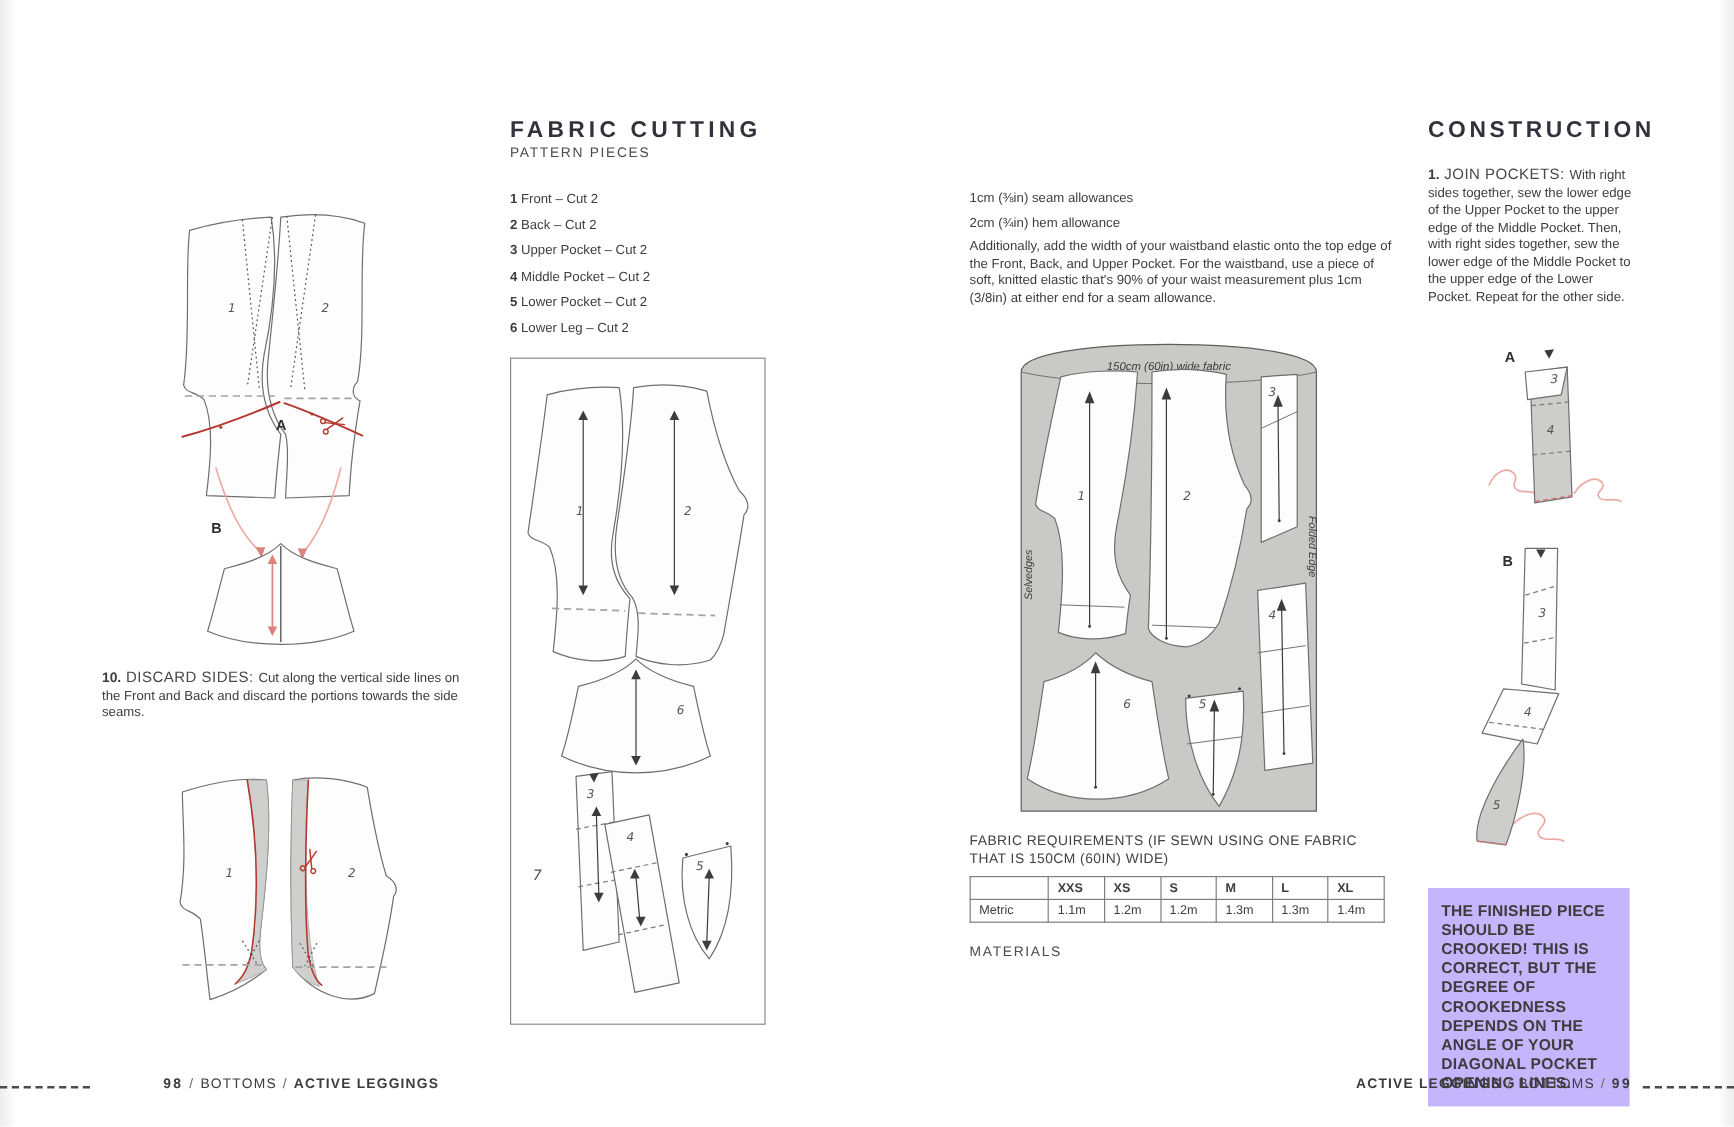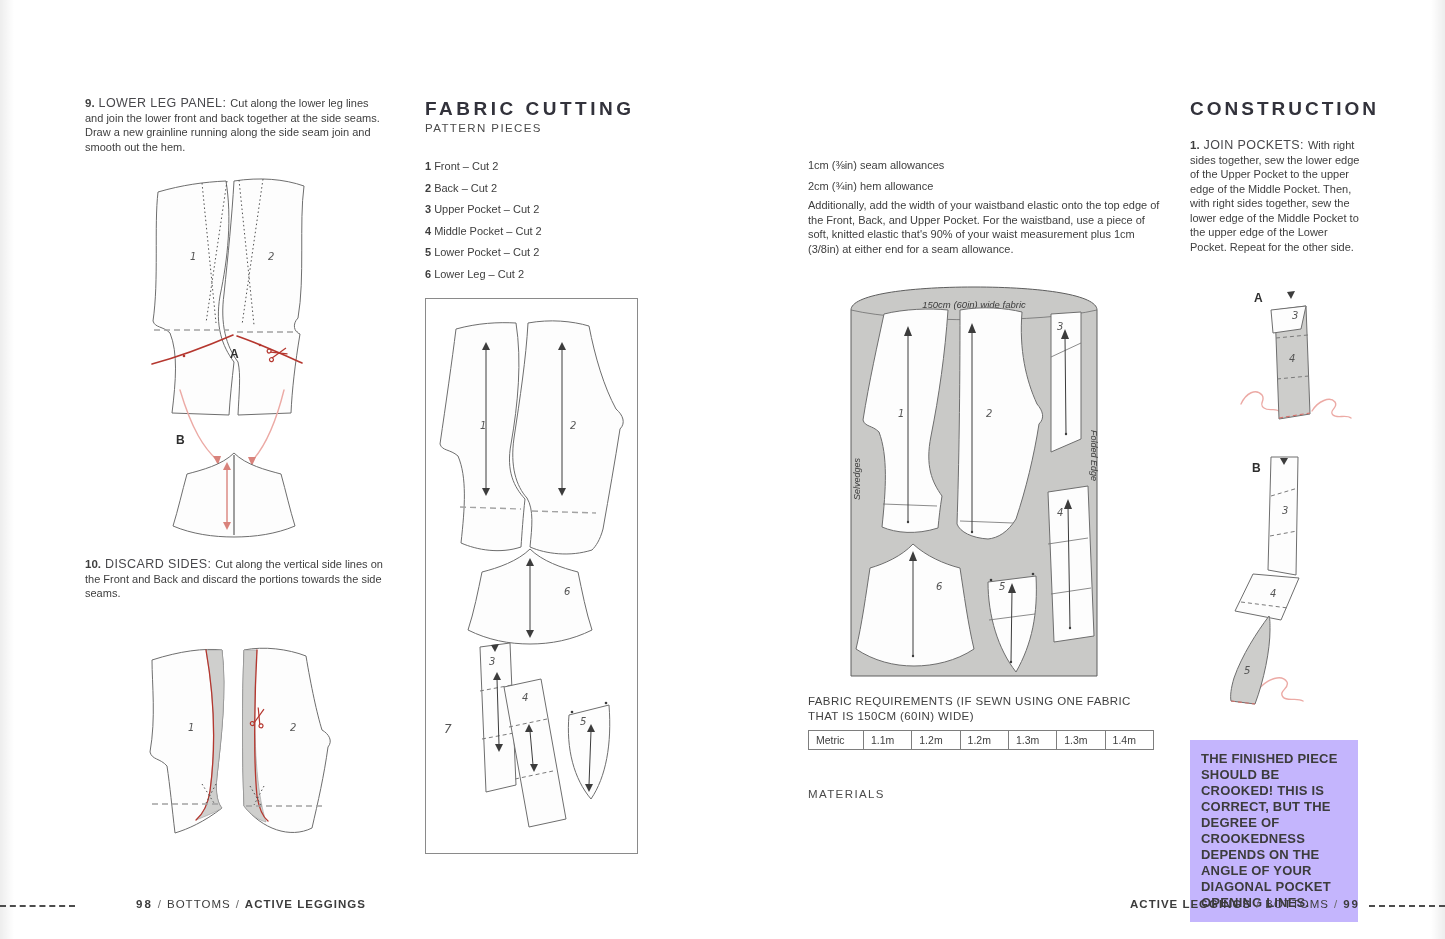--- a/index.html
+++ b/index.html
@@ -61,23 +61,20 @@
   svg .gdark{fill:#3c3c3c;}
   svg .gpink{fill:#d9837c;}
 </style>
 </head>
 <body>
 
 <div id="page">
   <div class="abs edge-shade-l"></div>
   <div class="abs edge-shade-r"></div>
 
-  <p class="abs step-text" style="left:85px;top:96px;width:302px;margin:0;">
-    <span class="step-num">9.</span><span class="step-title">LOWER LEG PANEL:</span><span>Cut along the lower leg lines and join the lower front and back together at the side seams. Draw a new grainline running along the side seam join and smooth out the hem.</span>
-  </p>
 
   <svg class="abs" style="left:142px;top:168px;" width="188" height="370" viewBox="0 0 188 370">
     <path class="pc" d="M16,24 C40,17 62,14 84,13 C90,50 86,90 78,128 C73,158 80,178 92,194 C90,212 88,230 87,247 L30,245 C34,212 36,185 28,165 C21,158 13,160 11,153 C17,112 12,58 16,24 Z"></path>
     <path class="pc" d="M92,13 C118,9 142,11 162,18 C157,55 163,110 156,150 C150,156 152,164 158,166 C153,196 150,222 149,245 L96,247 C97,225 99,207 96,194 C84,178 78,156 82,126 C86,88 90,48 92,13 Z"></path>
     <path class="dot" d="M60,15 L74,155 M85,13 L64,155 M97,12 L112,157 M121,11 L100,157"></path>
     <path class="dash" d="M12,162 L87,162 M95,164 L156,164"></path>
     <path class="red" d="M10,196 C40,188 70,176 91,167"></path>
     <path class="red" d="M95,168 C118,176 140,186 160,195"></path>
     <circle cx="42" cy="188" r="1.3" fill="#b5372f"></circle>
       <circle cx="118" cy="177" r="1.3" fill="#b5372f"></circle>
@@ -234,20 +231,29 @@
     <circle cx="163" cy="378" r="1.2" class="gdark"></circle>
     <text class="num" x="151" y="306">5</text>
     <circle cx="143" cy="296" r="1.3" class="gdark"></circle>
       <circle cx="185" cy="290" r="1.3" class="gdark"></circle>
   </svg>
 
   <div class="abs fr-head" style="left:808px;top:694px;width:350px;">FABRIC REQUIREMENTS (IF SEWN USING ONE FABRIC THAT IS 150CM (60IN) WIDE)</div>
 
   <table class="abs fr" style="left:808px;top:730px;width:346px;">
     <tbody>
+        <tr>
+      <th class="rowlab"></th>
+      <th class="szcol">XXS</th>
+      <th class="szcol">XS</th>
+      <th class="szcol">S</th>
+      <th class="szcol">M</th>
+      <th class="szcol">L</th>
+      <th class="szcol">XL</th>
+    </tr>
     <tr>
       <td>Metric</td>
       <td>1.1m</td>
       <td>1.2m</td>
       <td>1.2m</td>
       <td>1.3m</td>
       <td>1.3m</td>
       <td>1.4m</td>
     </tr>
   </tbody>

